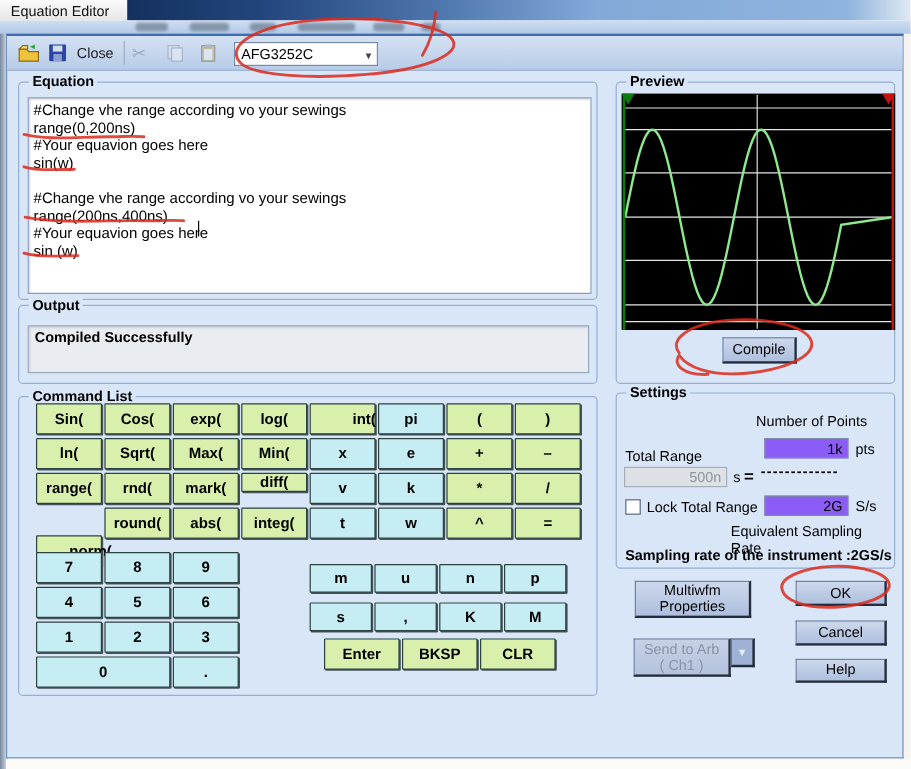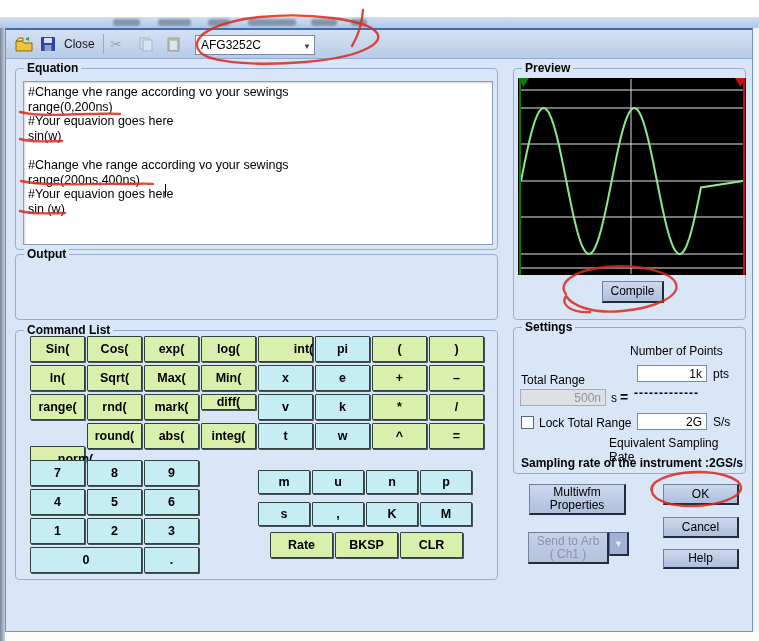--- a/index.html
+++ b/index.html
@@ -67,35 +67,39 @@
           border-right:2px solid #222c3c; border-bottom:2px solid #222c3c;
           font-size:12px; color:#000; line-height:13px; }
   .rbtn.disabled { color:#8a93a5; background:linear-gradient(#c6d1e6,#b3c2dd); }
   .pre { white-space:pre-line; }
   .arrbtn { position:absolute; display:flex; align-items:center; justify-content:center;
             background:#9fb1d4; border:1px solid #64748f; border-right:2px solid #222c3c;
             border-bottom:2px solid #222c3c; color:#e8ecf4; font-size:9px; }
 
   
   .slabel { position:absolute; font-size:12px; color:#000; }
-  .sinput { position:absolute; background:#ffffff; border:1px solid #7a8aa0; font-size:12px; color:#000;
+  .sinput { position:absolute; background:#8b5cf6; border:1px solid #7a8aa0; font-size:12px; color:#000;
             text-align:right; padding:1px 4px 0 0; }
   .sinput.disabled { background:#dde1e6; color:#8f959d; border-color:#a5aeb8; }
   .sbold { position:absolute; font-size:12px; font-weight:bold; color:#000; }
   .chk { position:absolute; width:13px; height:13px; background:#fff; border:1px solid #58687c; }
 
   .caret { position:absolute; width:1px; height:13px; background:#000; }
 
   .annot { position:absolute; left:0; top:0; pointer-events:none; z-index:50; }
 </style>
 </head>
 <body>
 
 <div id="screen">
 
+  <div class="titlebar">
+    <div class="tb-white">Equation Editor</div>
+    <div class="tb-blue"></div>
+  </div>
 
   <div class="menubar">
     <div class="smudge" style="left:113px;width:27px"></div>
     <div class="smudge" style="left:158px;width:33px"></div>
     <div class="smudge" style="left:208px;width:22px"></div>
     <div class="smudge" style="left:248px;width:48px"></div>
     <div class="smudge" style="left:311px;width:26px"></div>
     <div class="smudge" style="left:351px;width:16px"></div>
   </div>
 
@@ -151,20 +155,21 @@
 sin(w)
 
 #Change vhe range according vo your sewings
 range(200ns,400ns)
 #Your equavion goes here
 sin (w)</div>
     </div>
 
     <div class="group" style="left:9px;top:224px;width:483px;height:66px">
       <span class="glabel">Output</span>
+      <div class="outbox">Compiled Successfully</div>
     </div>
 
     <div class="group" style="left:9px;top:300px;width:483px;height:250px">
       <span class="glabel">Command List</span>
     </div>
     <div id="keys-layer">
         <div class="key" style="left: 24px; top: 306px; width: 55px; height: 26px;">Sin(</div>
         <div class="key" style="left: 81px; top: 306px; width: 55px; height: 26px;">Cos(</div>
         <div class="key" style="left: 138px; top: 306px; width: 55px; height: 26px;">exp(</div>
         <div class="key" style="left: 195px; top: 306px; width: 55px; height: 26px;">log(</div>
@@ -208,21 +213,21 @@
         <div class="key blue" style="left: 24px; top: 517px; width: 112px; height: 26px;">0</div>
         <div class="key blue" style="left: 138px; top: 517px; width: 55px; height: 26px;">.</div>
         <div class="key blue" style="left: 252px; top: 440px; width: 52px; height: 24px;">m</div>
         <div class="key blue" style="left: 306px; top: 440px; width: 52px; height: 24px;">u</div>
         <div class="key blue" style="left: 360px; top: 440px; width: 52px; height: 24px;">n</div>
         <div class="key blue" style="left: 414px; top: 440px; width: 52px; height: 24px;">p</div>
         <div class="key blue" style="left: 252px; top: 472px; width: 52px; height: 24px;">s</div>
         <div class="key blue" style="left: 306px; top: 472px; width: 52px; height: 24px;">,</div>
         <div class="key blue" style="left: 360px; top: 472px; width: 52px; height: 24px;">K</div>
         <div class="key blue" style="left: 414px; top: 472px; width: 52px; height: 24px;">M</div>
-        <div class="key" style="left: 264px; top: 502px; width: 63px; height: 26px;">Rate</div>
+        <div class="key" style="left: 264px; top: 502px; width: 63px; height: 26px;">Enter</div>
         <div class="key" style="left: 329px; top: 502px; width: 63px; height: 26px;">BKSP</div>
         <div class="key" style="left: 394px; top: 502px; width: 63px; height: 26px;">CLR</div>
       </div>
 
     <div class="group" style="left:507px;top:38px;width:233px;height:252px">
       <span class="glabel">Preview</span>
       <div class="plot">
         <svg id="wavesvg" width="228" height="197">
             <line x1="3" y1="12" x2="225" y2="12" stroke="#e6e6e6" stroke-width="1"></line>
             <line x1="3" y1="30" x2="225" y2="30" stroke="#e6e6e6" stroke-width="1"></line>

